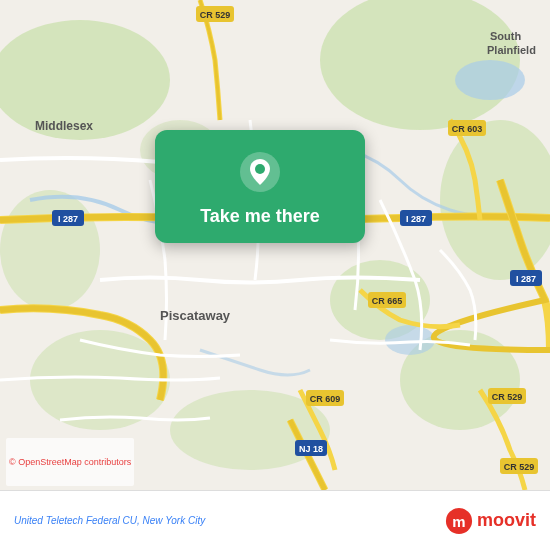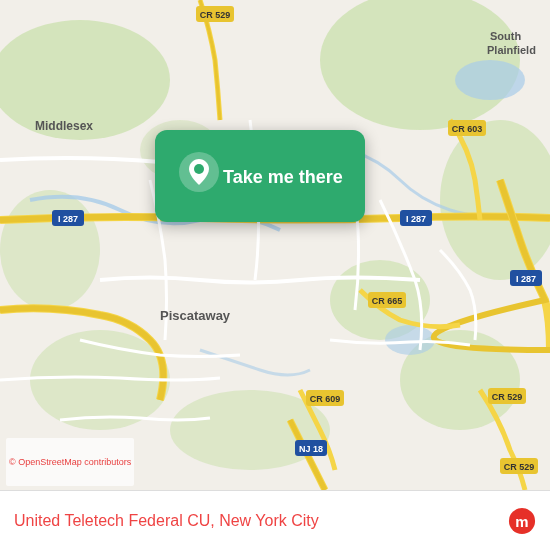--- a/index.html
+++ b/index.html
@@ -28,21 +28,21 @@
 
     
     #take-me-there-card {
       position: absolute;
       top: 130px;
       left: 155px;
       width: 210px;
       background-color: #2eaa6e;
       border-radius: 12px;
       display: flex;
-      flex-direction: row;
+      flex-direction: column;
       align-items: center;
       padding: 18px 20px 16px;
       cursor: pointer;
       box-shadow: 0 4px 15px rgba(0,0,0,0.3);
     }
 
     #location-icon-wrap {
       width: 48px;
       height: 48px;
       display: flex;
@@ -64,23 +64,24 @@
       height: 60px;
       background-color: white;
       display: flex;
       align-items: center;
       padding: 0 14px;
       border-top: 1px solid #ddd;
       gap: 10px;
     }
 
     #bottom-bar-text {
-      font-size: 16px;
-      color: #ef4444;
+      font-size: 10px;
+      color: #3b82f6;
       flex: 1;
+      font-style: italic;
     }
 
     #moovit-logo {
       display: flex;
       align-items: center;
       gap: 4px;
     }
 
     #moovit-logo-icon {
       width: 28px;
@@ -228,14 +229,15 @@
 <div id="bottom-bar">
   <span id="bottom-bar-text">United Teletech Federal CU, New York City</span>
 
   <div id="moovit-logo">
 
     <svg id="moovit-logo-icon" width="30" height="30" viewBox="0 0 30 30">
       <circle cx="15" cy="15" r="14" fill="#e63028"></circle>
 
       <text x="15" y="21" text-anchor="middle" font-size="16" fill="white" font-weight="bold">m</text>
     </svg>
+    <span id="moovit-text">moovit</span>
   </div>
 </div>
 
 </body></html>

